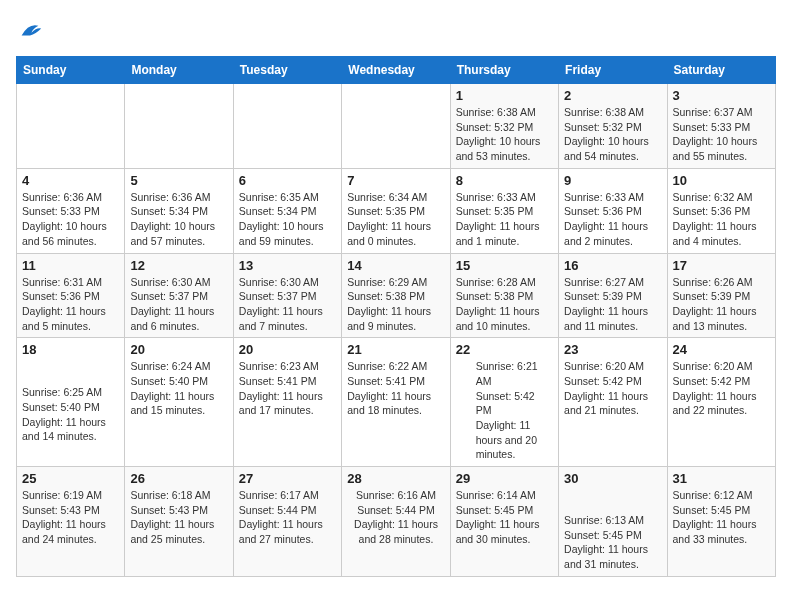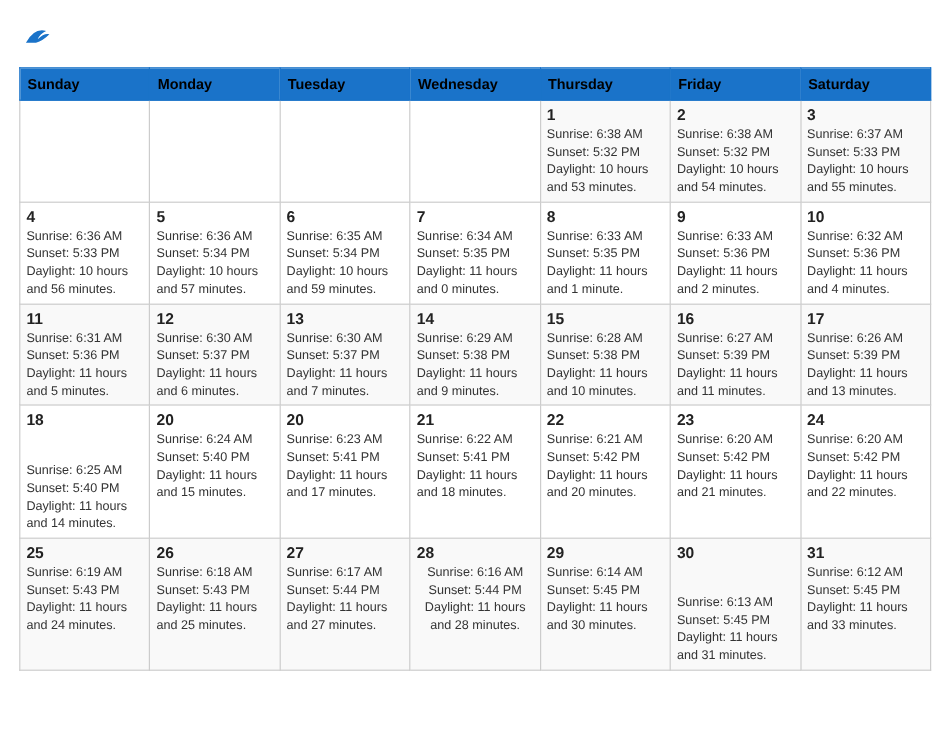--- a/index.html
+++ b/index.html
@@ -44,21 +44,21 @@
       font-size: 15px;
       color: #333;
     }
     table {
       width: 100%;
       border-collapse: collapse;
       font-size: 11px;
     }
     thead tr th {
       background: #1a73c9;
-      color: #000000;
+      color: #ffffff;
       text-align: left;
       padding: 6px 6px;
       font-size: 12px;
       font-weight: bold;
       border: 1px solid #1a73c9;
     }
     tbody tr td {
       border: 1px solid #ccc;
       vertical-align: top;
       padding: 4px 5px;
@@ -249,21 +249,21 @@
 Daylight: 11 hours and 17 minutes.</div>
         </td>
         <td>
           <span class="day-num">21</span>
           <div class="day-info" style="white-space: pre-line;">Sunrise: 6:22 AM
 Sunset: 5:41 PM
 Daylight: 11 hours and 18 minutes.</div>
         </td>
         <td>
           <span class="day-num">22</span>
-          <div class="day-info" style="white-space: pre-line;">Sunrise: 6:21 AM
+          <div class="day-info" style="white-space: pre-line; margin-left: 20px;">Sunrise: 6:21 AM
 Sunset: 5:42 PM
 Daylight: 11 hours and 20 minutes.</div>
         </td>
         <td>
           <span class="day-num">23</span>
           <div class="day-info" style="white-space: pre-line;">Sunrise: 6:20 AM
 Sunset: 5:42 PM
 Daylight: 11 hours and 21 minutes.</div>
         </td>
         <td>

